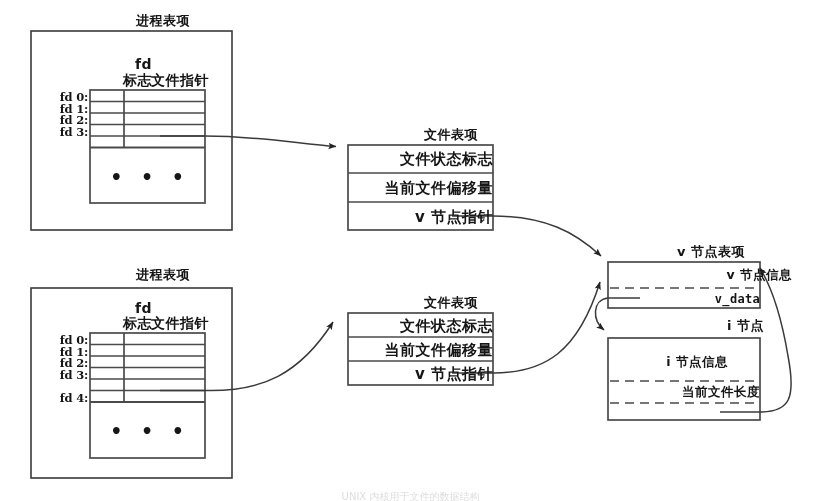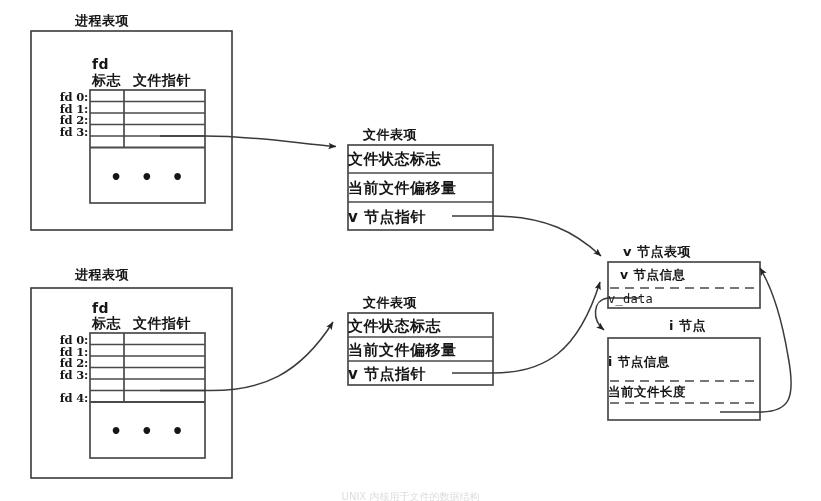--- a/index.html
+++ b/index.html
@@ -20,34 +20,34 @@
     left: 0; top: 0;
     width: 821px;
     height: 501px;
   }
   .lbl {
     position: absolute;
     color: #161616;
     font-weight: bold;
     white-space: nowrap;
     line-height: 1;
-    text-align: left;
+    text-align: right;
   }
   .title-lbl {
     font-size: 13px;
     letter-spacing: 0.5px;
   }
   .cell-lbl {
     font-size: 15px;
     letter-spacing: 0.5px;
   }
   .mono-lbl {
     font-family: "DejaVu Sans Mono", "Liberation Mono", monospace;
     font-size: 12px;
-    font-weight: normal;
+    font-weight: bold;
     letter-spacing: 0.3px;
   }
   .fdrow-lbl {
     font-size: 11.5px;
     font-weight: bold;
     font-family: "DejaVu Serif", "Liberation Serif", serif;
     letter-spacing: -0.2px;
   }
   .hdr-lbl {
     font-size: 14px;
@@ -194,21 +194,21 @@
   <div class="lbl cell-lbl" style="left:348px; top:152px; width:145px;">文件状态标志</div>
   <div class="lbl cell-lbl" style="left:348px; top:181px; width:145px;">当前文件偏移量</div>
   <div class="lbl cell-lbl" style="left:348px; top:210px; width:145px;">v 节点指针</div>
 
   <div class="lbl title-lbl" style="left:363px; top:296px; width:115px;">文件表项</div>
   <div class="lbl cell-lbl" style="left:348px; top:319px; width:145px;">文件状态标志</div>
   <div class="lbl cell-lbl" style="left:348px; top:343px; width:145px;">当前文件偏移量</div>
   <div class="lbl cell-lbl" style="left:348px; top:367px; width:145px;">v 节点指针</div>
 
   <div class="lbl title-lbl" style="left:623px; top:245px; width:122px;">v 节点表项</div>
-  <div class="lbl vlabel" style="left:620px; top:269px; width:152px;">v 节点信息</div>
+  <div class="lbl vlabel" style="left:640px; top:269px; width:152px;">v 节点信息</div>
   <div class="lbl mono-lbl" style="left:608px; top:293px; width:152px;">v_data</div>
 
   <div class="lbl title-lbl" style="left:669px; top:319px; width:95px;">i 节点</div>
   <div class="lbl vlabel" style="left:608px; top:356px; width:120px;">i 节点信息</div>
   <div class="lbl vlabel" style="left:608px; top:386px; width:152px;">当前文件长度</div>
 
   <div class="caption" style="top:490px;">UNIX 内核用于文件的数据结构</div>
 
 </div>
 

